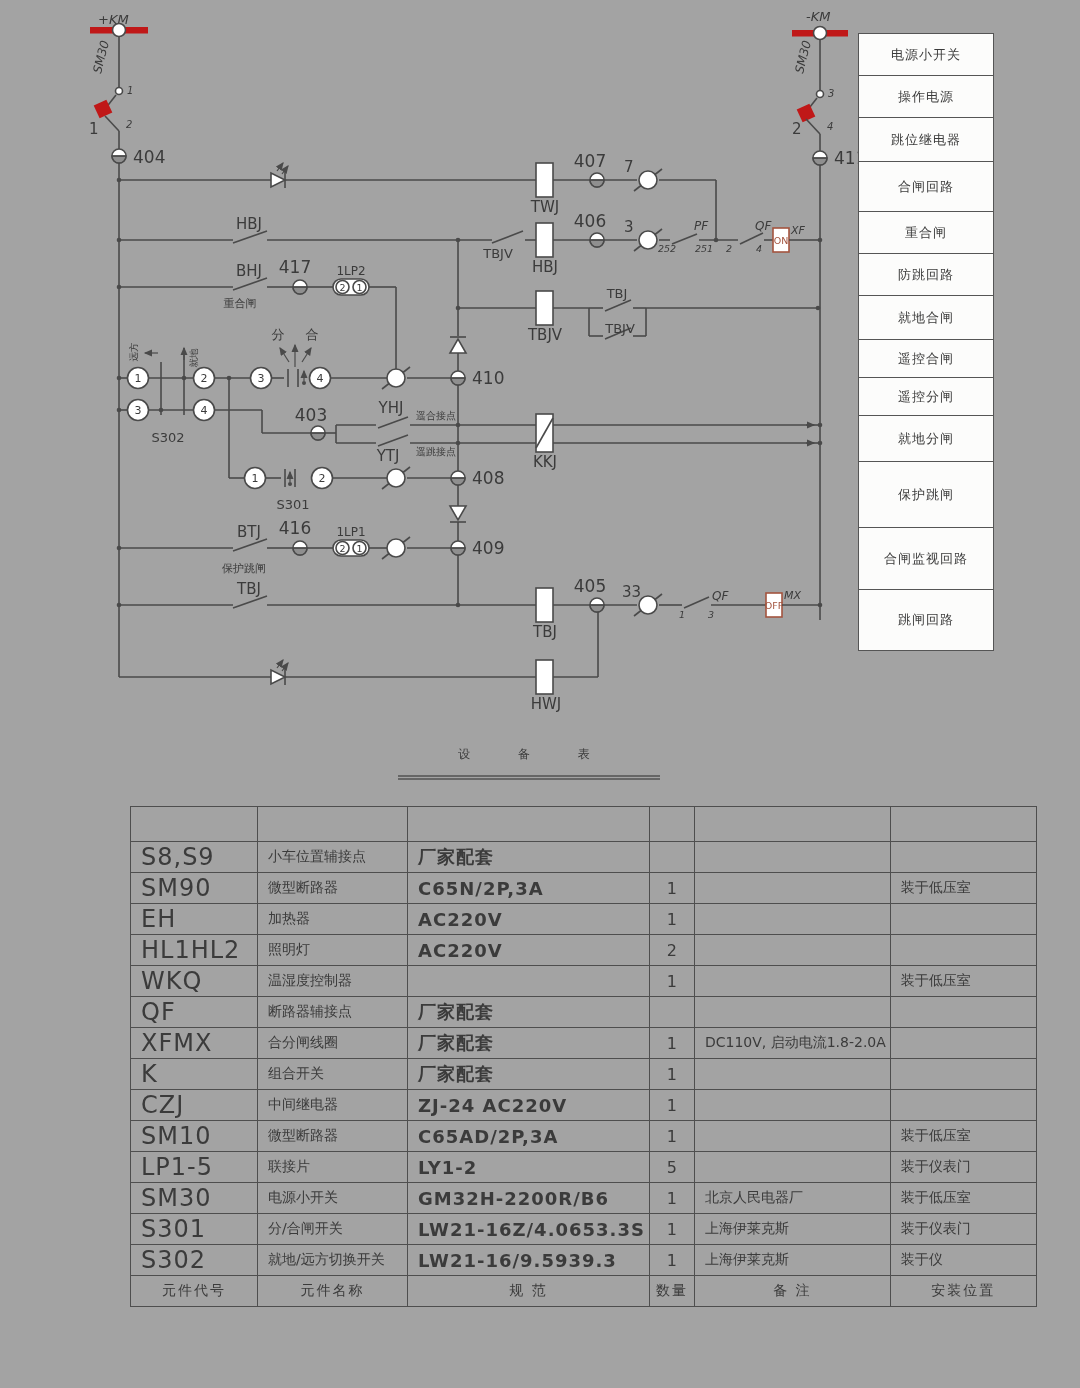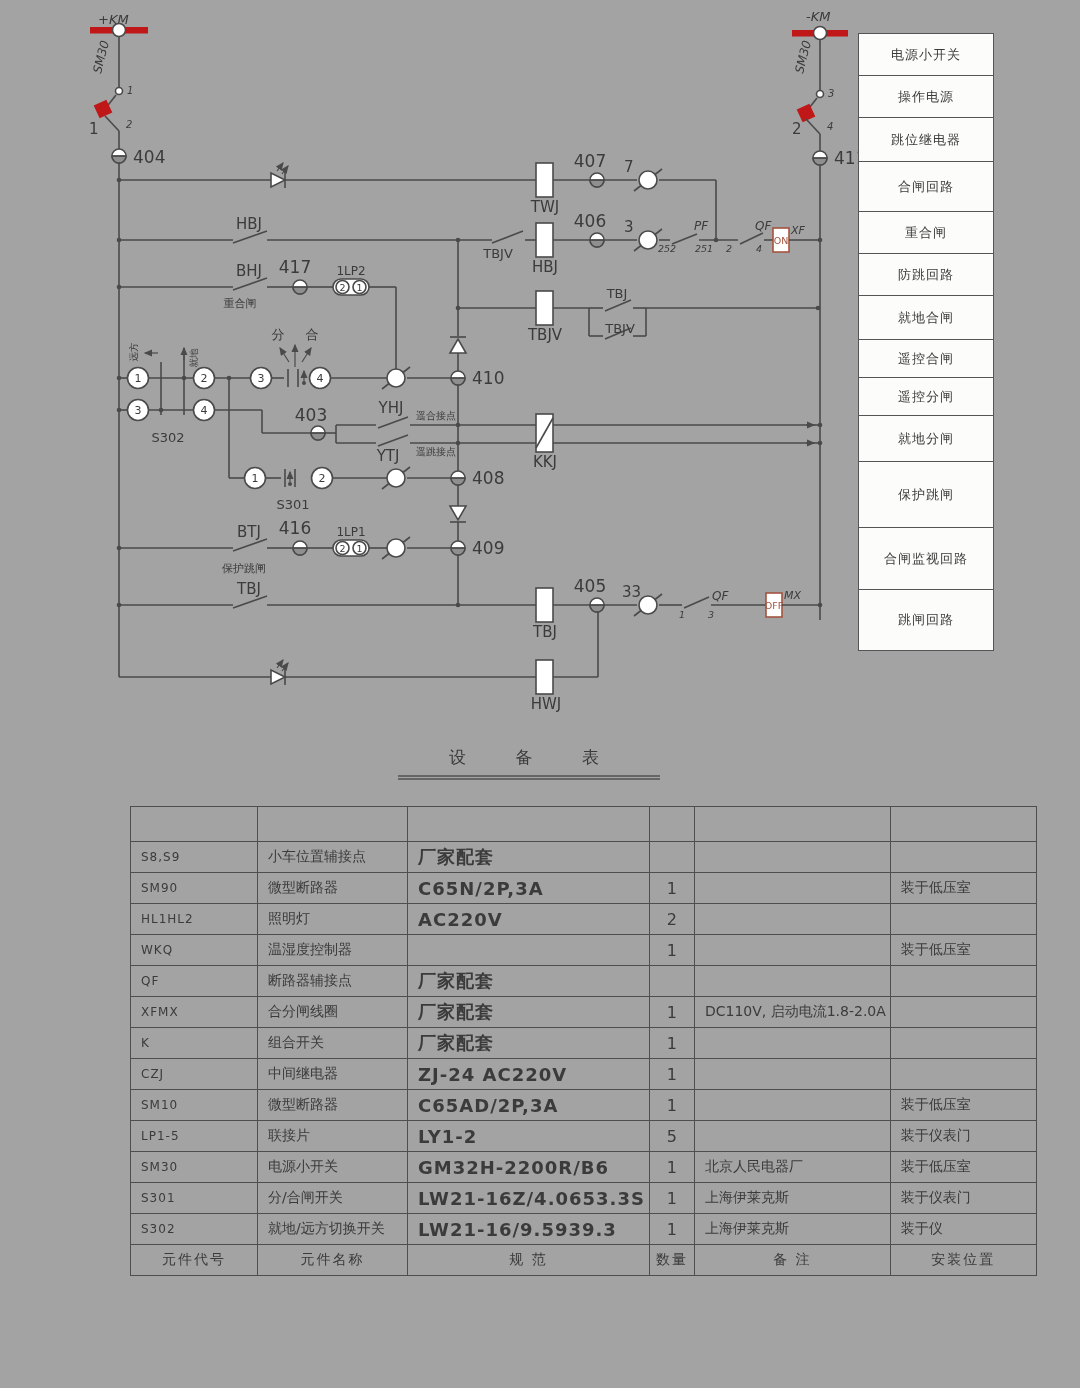--- a/index.html
+++ b/index.html
@@ -24,29 +24,29 @@
   svg .coiltx{fill:#a3543f;}
   
   #legend{position:absolute;left:858px;top:33px;width:136px;border:1.6px solid #555;
           background:#fcfcfb;box-sizing:border-box;}
   .lg-row{box-sizing:border-box;border-bottom:1.4px solid #555;display:flex;align-items:center;
           justify-content:center;font-size:13px;color:#3b3b3b;text-align:center;letter-spacing:1px;}
   .lg-row:last-child{border-bottom:none;}
   .lg-first{font-size:13px;letter-spacing:0;}
   
   #tbl-title{position:absolute;left:400px;top:746px;width:270px;text-align:center;
-             font-size:17px;letter-spacing:22px;color:#3b3b3b;}
+             font-size:12px;letter-spacing:22px;color:#3b3b3b;}
   #tbl-title-rule{position:absolute;left:398px;top:775px;width:262px;height:5px;
                   border-top:2px solid #666;border-bottom:2px solid #666;box-sizing:border-box;}
   
   #eq-table{position:absolute;left:130px;top:806px;border-collapse:collapse;table-layout:fixed;}
   #eq-table td{border:1.5px solid #4e4e4e;padding:0 4px 0 10px;height:30px;overflow:visible;
                white-space:nowrap;font-size:14px;color:#3b3b3b;}
   #eq-table tr.empty-row td{height:34px;}
-  #eq-table td.c0{font-size:12px;letter-spacing:1px;}
+  #eq-table td.c0{font-size:24px;letter-spacing:1px;}
   #eq-table td.c2{font-size:18px;letter-spacing:1px;font-weight:bold;}
   #eq-table td.c3{font-size:16px;text-align:center;padding:0;}
   #eq-table tr.foot td{text-align:center;font-size:14px;letter-spacing:2px;padding:0;}
 </style>
 </head>
 <body>
 
 <div id="page">
 
 <svg width="1080" height="740" viewBox="0 0 1080 740">
@@ -429,20 +429,28 @@
         </tr>
         <tr>
           <td class="c0">SM90</td>
           <td class="c1">微型断路器</td>
           <td class="c2">C65N/2P,3A</td>
           <td class="c3">1</td>
           <td class="c4"></td>
           <td class="c5">装于低压室</td>
         </tr>
         <tr>
+          <td class="c0">EH</td>
+          <td class="c1">加热器</td>
+          <td class="c2">AC220V</td>
+          <td class="c3">1</td>
+          <td class="c4"></td>
+          <td class="c5"></td>
+        </tr>
+        <tr>
           <td class="c0">HL1HL2</td>
           <td class="c1">照明灯</td>
           <td class="c2">AC220V</td>
           <td class="c3">2</td>
           <td class="c4"></td>
           <td class="c5"></td>
         </tr>
         <tr>
           <td class="c0">WKQ</td>
           <td class="c1">温湿度控制器</td>

